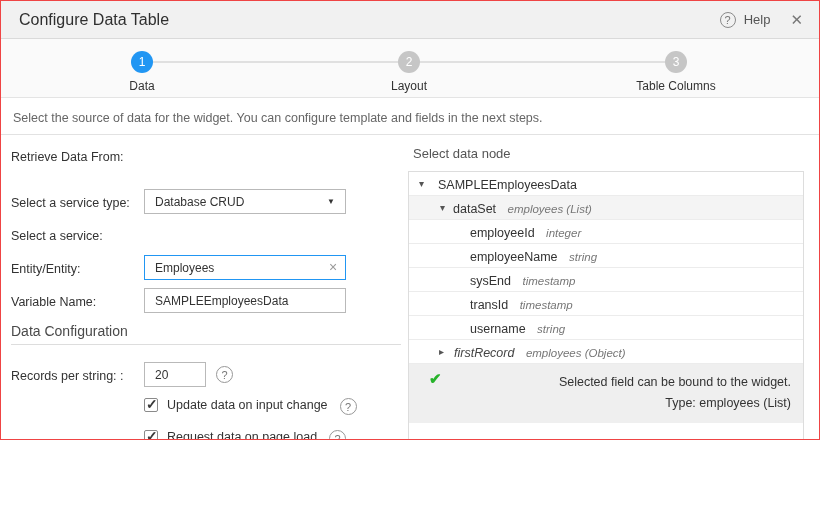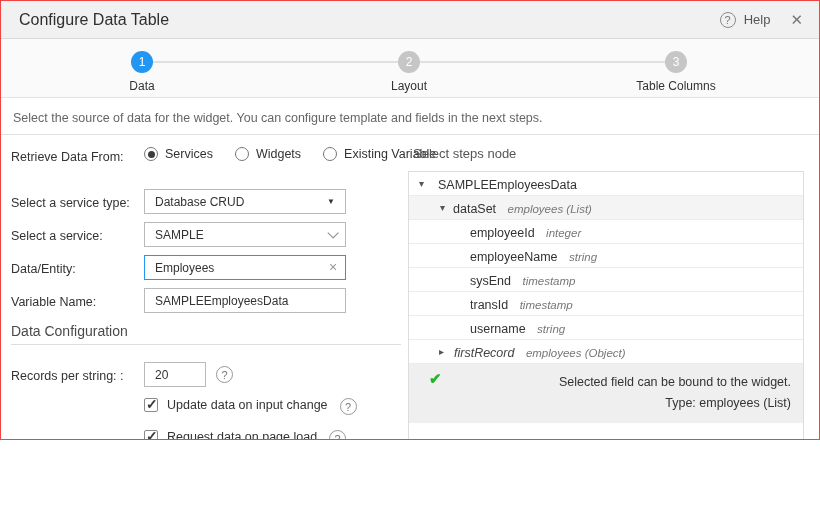--- a/index.html
+++ b/index.html
@@ -118,48 +118,30 @@
     <div class="step" style="left:605px;">
       <div class="step-circle">3</div>
       <div class="step-label">Table Columns</div>
     </div>
   </div>
 
   <div class="description">Select the source of data for the widget. You can configure template and fields in the next steps.</div>
   <div class="divider-main"></div>
 
   <div class="flabel" style="top:149px;">Retrieve Data From:</div>
-  <div class="radio-group" style="top:146px;">
-    <label class="radio-item">
-      <span class="radio checked"></span>
-      <span>Services</span>
-    </label>
-    <label class="radio-item">
-      <span class="radio"></span>
-      <span>Widgets</span>
-    </label>
-    <label class="radio-item" style="margin-right:0;">
-      <span class="radio"></span>
-      <span>Existing Variable</span>
-    </label>
-  </div>
 
   <div class="flabel" style="top:195px;">Select a service type:</div>
   <div class="field" style="top:188px;">
     <span>Database CRUD</span>
     <span class="dd-caret"></span>
   </div>
 
   <div class="flabel" style="top:228px;">Select a service:</div>
-  <div class="field" style="top:221px;">
-    <span>SAMPLE</span>
-    <span class="chev"></span>
-  </div>
-
-  <div class="flabel" style="top:261px;">Data/Entity:</div>
+
+  <div class="flabel" style="top:261px;">Entity/Entity:</div>
   <input class="field focused" style="top: 254px;" value="Employees">
   <span class="clear-x" style="left:328px;top:258px;"></span>
 
   <div class="flabel" style="top:294px;">Variable Name:</div>
   <input class="field" style="top: 287px;" value="SAMPLEEmployeesData">
 
   <div class="section-title" style="top:322px;">Data Configuration</div>
   <div class="sub-divider" style="top:343px;"></div>
 
   <div class="flabel" style="top:368px;">Records per string: :</div>
@@ -170,21 +152,21 @@
     <span class="checkbox"></span>
     <span class="cblabel">Update data on input change</span>
     <span class="qmark"></span>
   </div>
   <div class="cbrow" style="top:429px;">
     <span class="checkbox"></span>
     <span class="cblabel">Request data on page load</span>
     <span class="qmark"></span>
   </div>
 
-  <div class="panel-title">Select steps node</div>
+  <div class="panel-title">Select data node</div>
   <div class="tree-box">
 
     <div class="trow" style="padding-left:29px;">
       <span class="caret caret-down" style="left:10px;"></span>
       <span class="tname">SAMPLEEmployeesData</span>
     </div>
 
     <div class="trow selected" style="padding-left:44px;">
       <span class="caret caret-down" style="left:31px;"></span>
       <span class="tname">dataSet</span>

